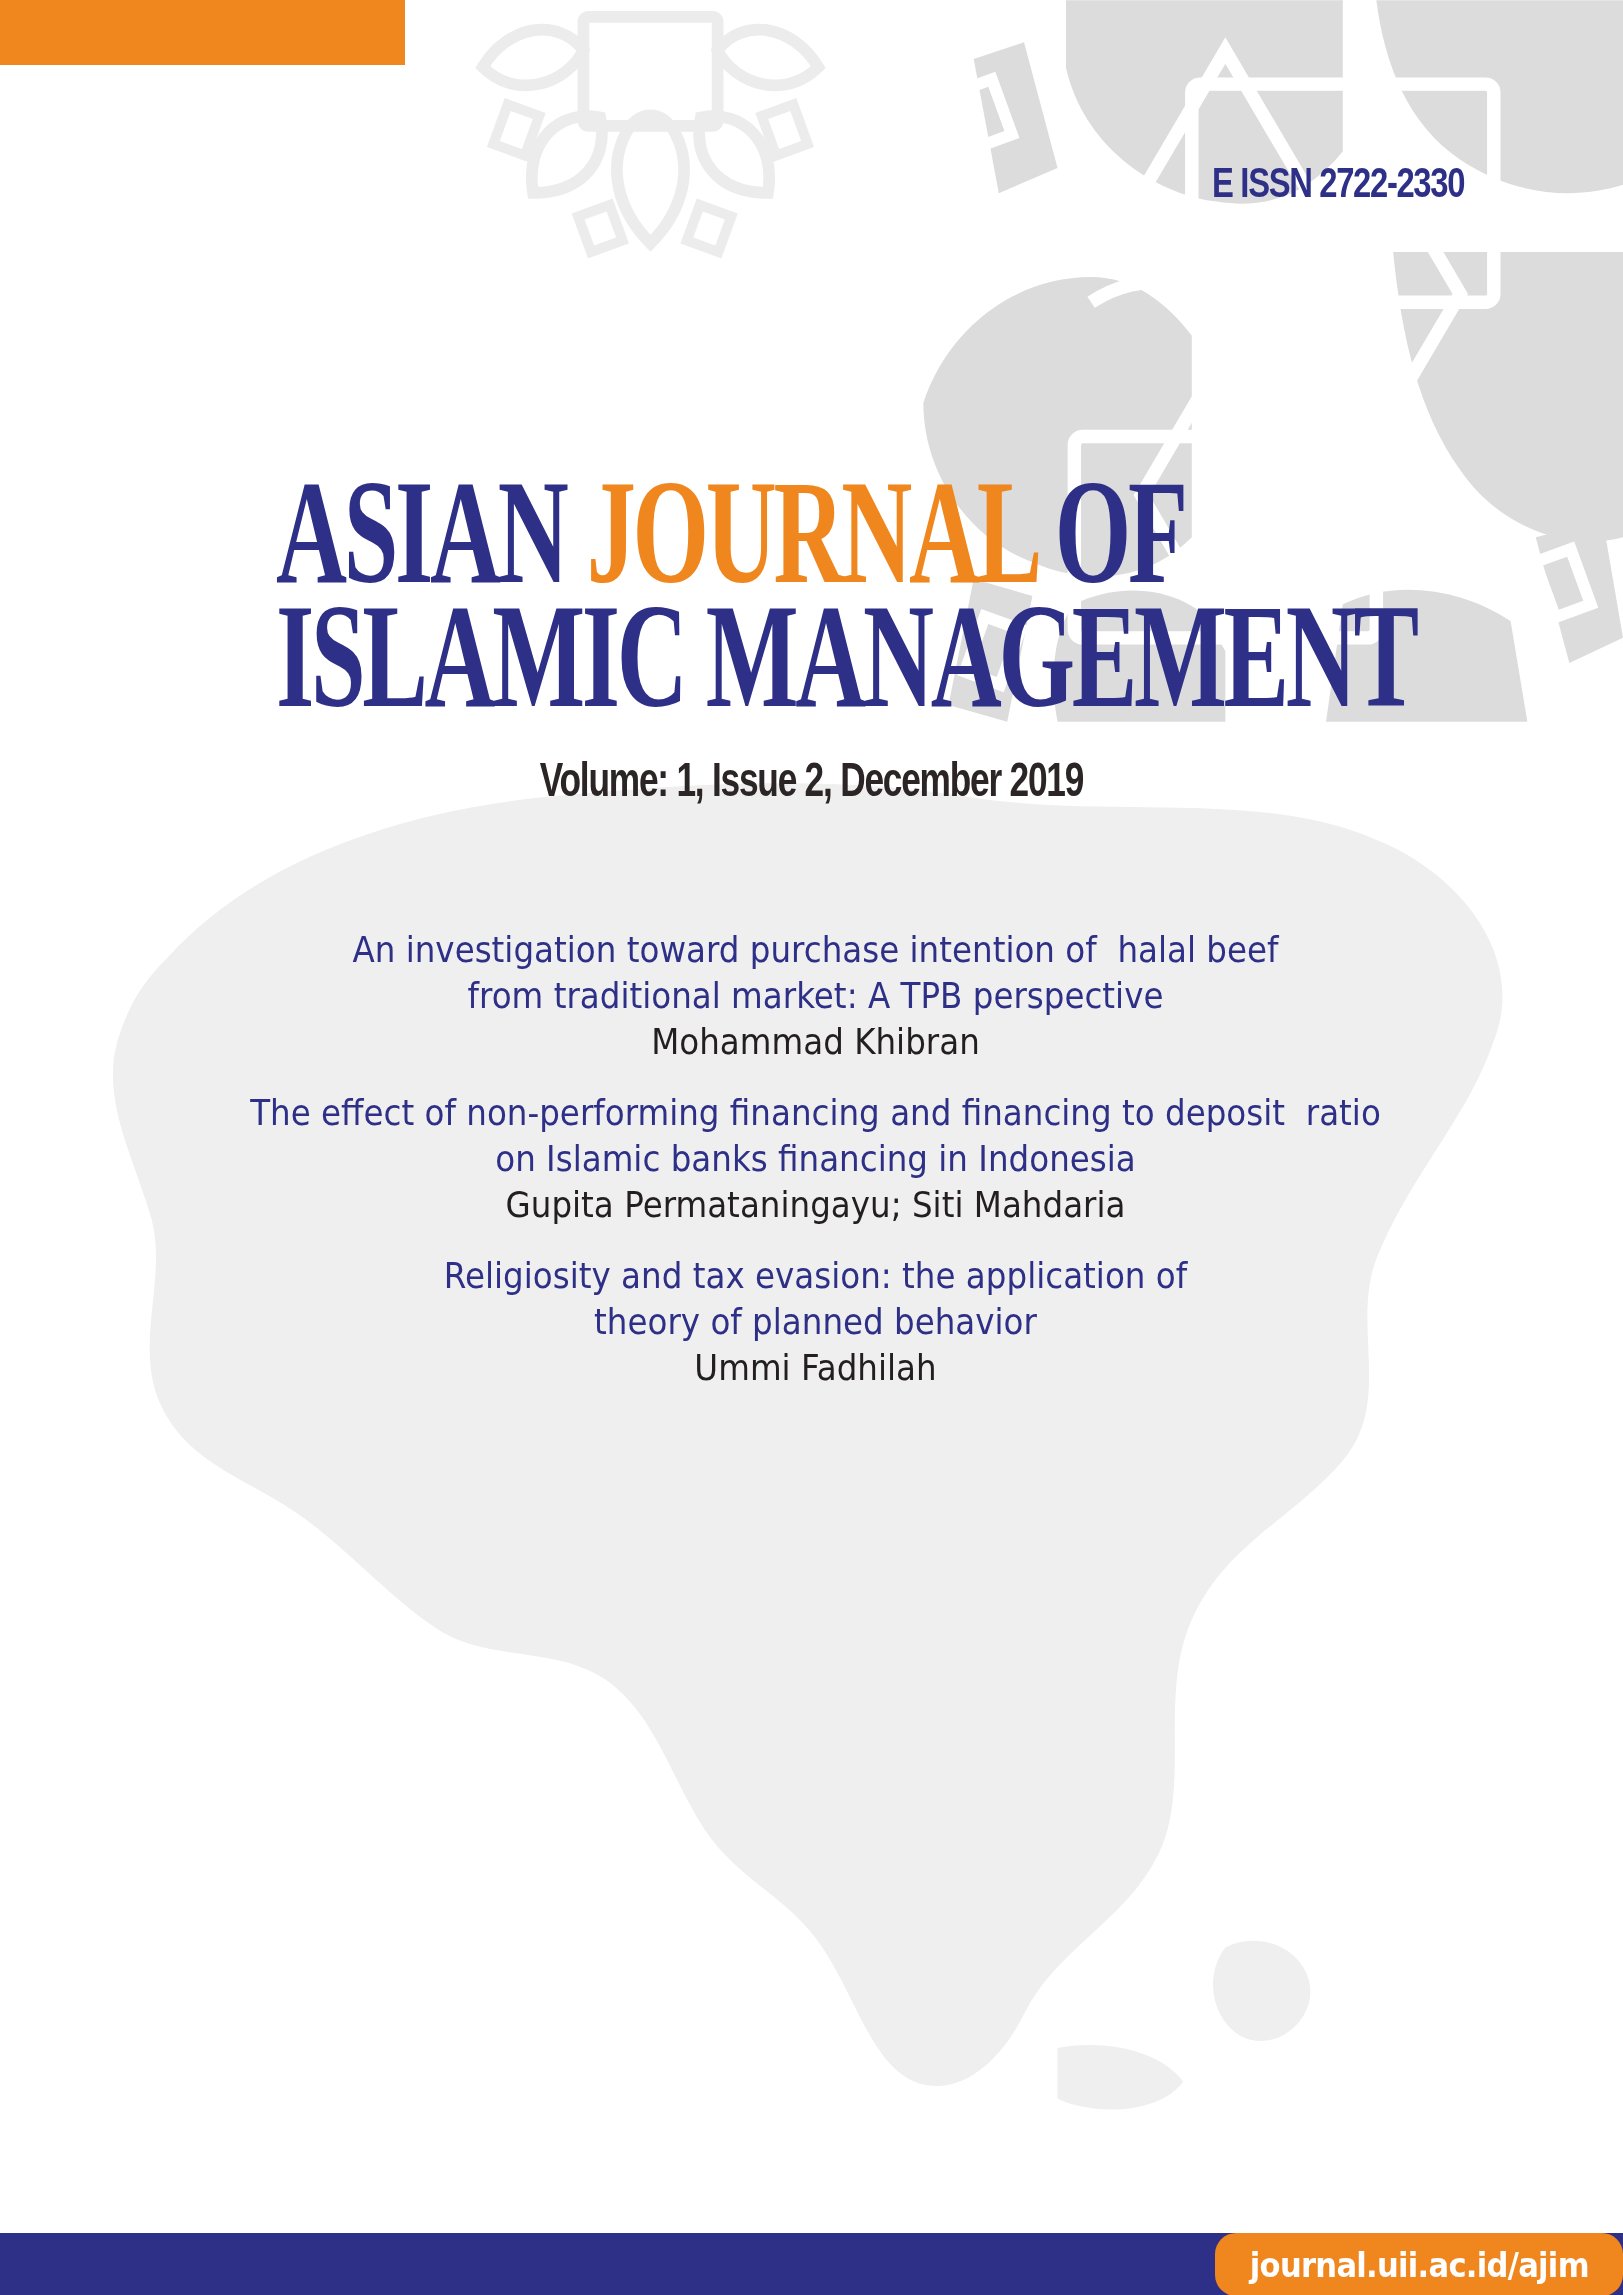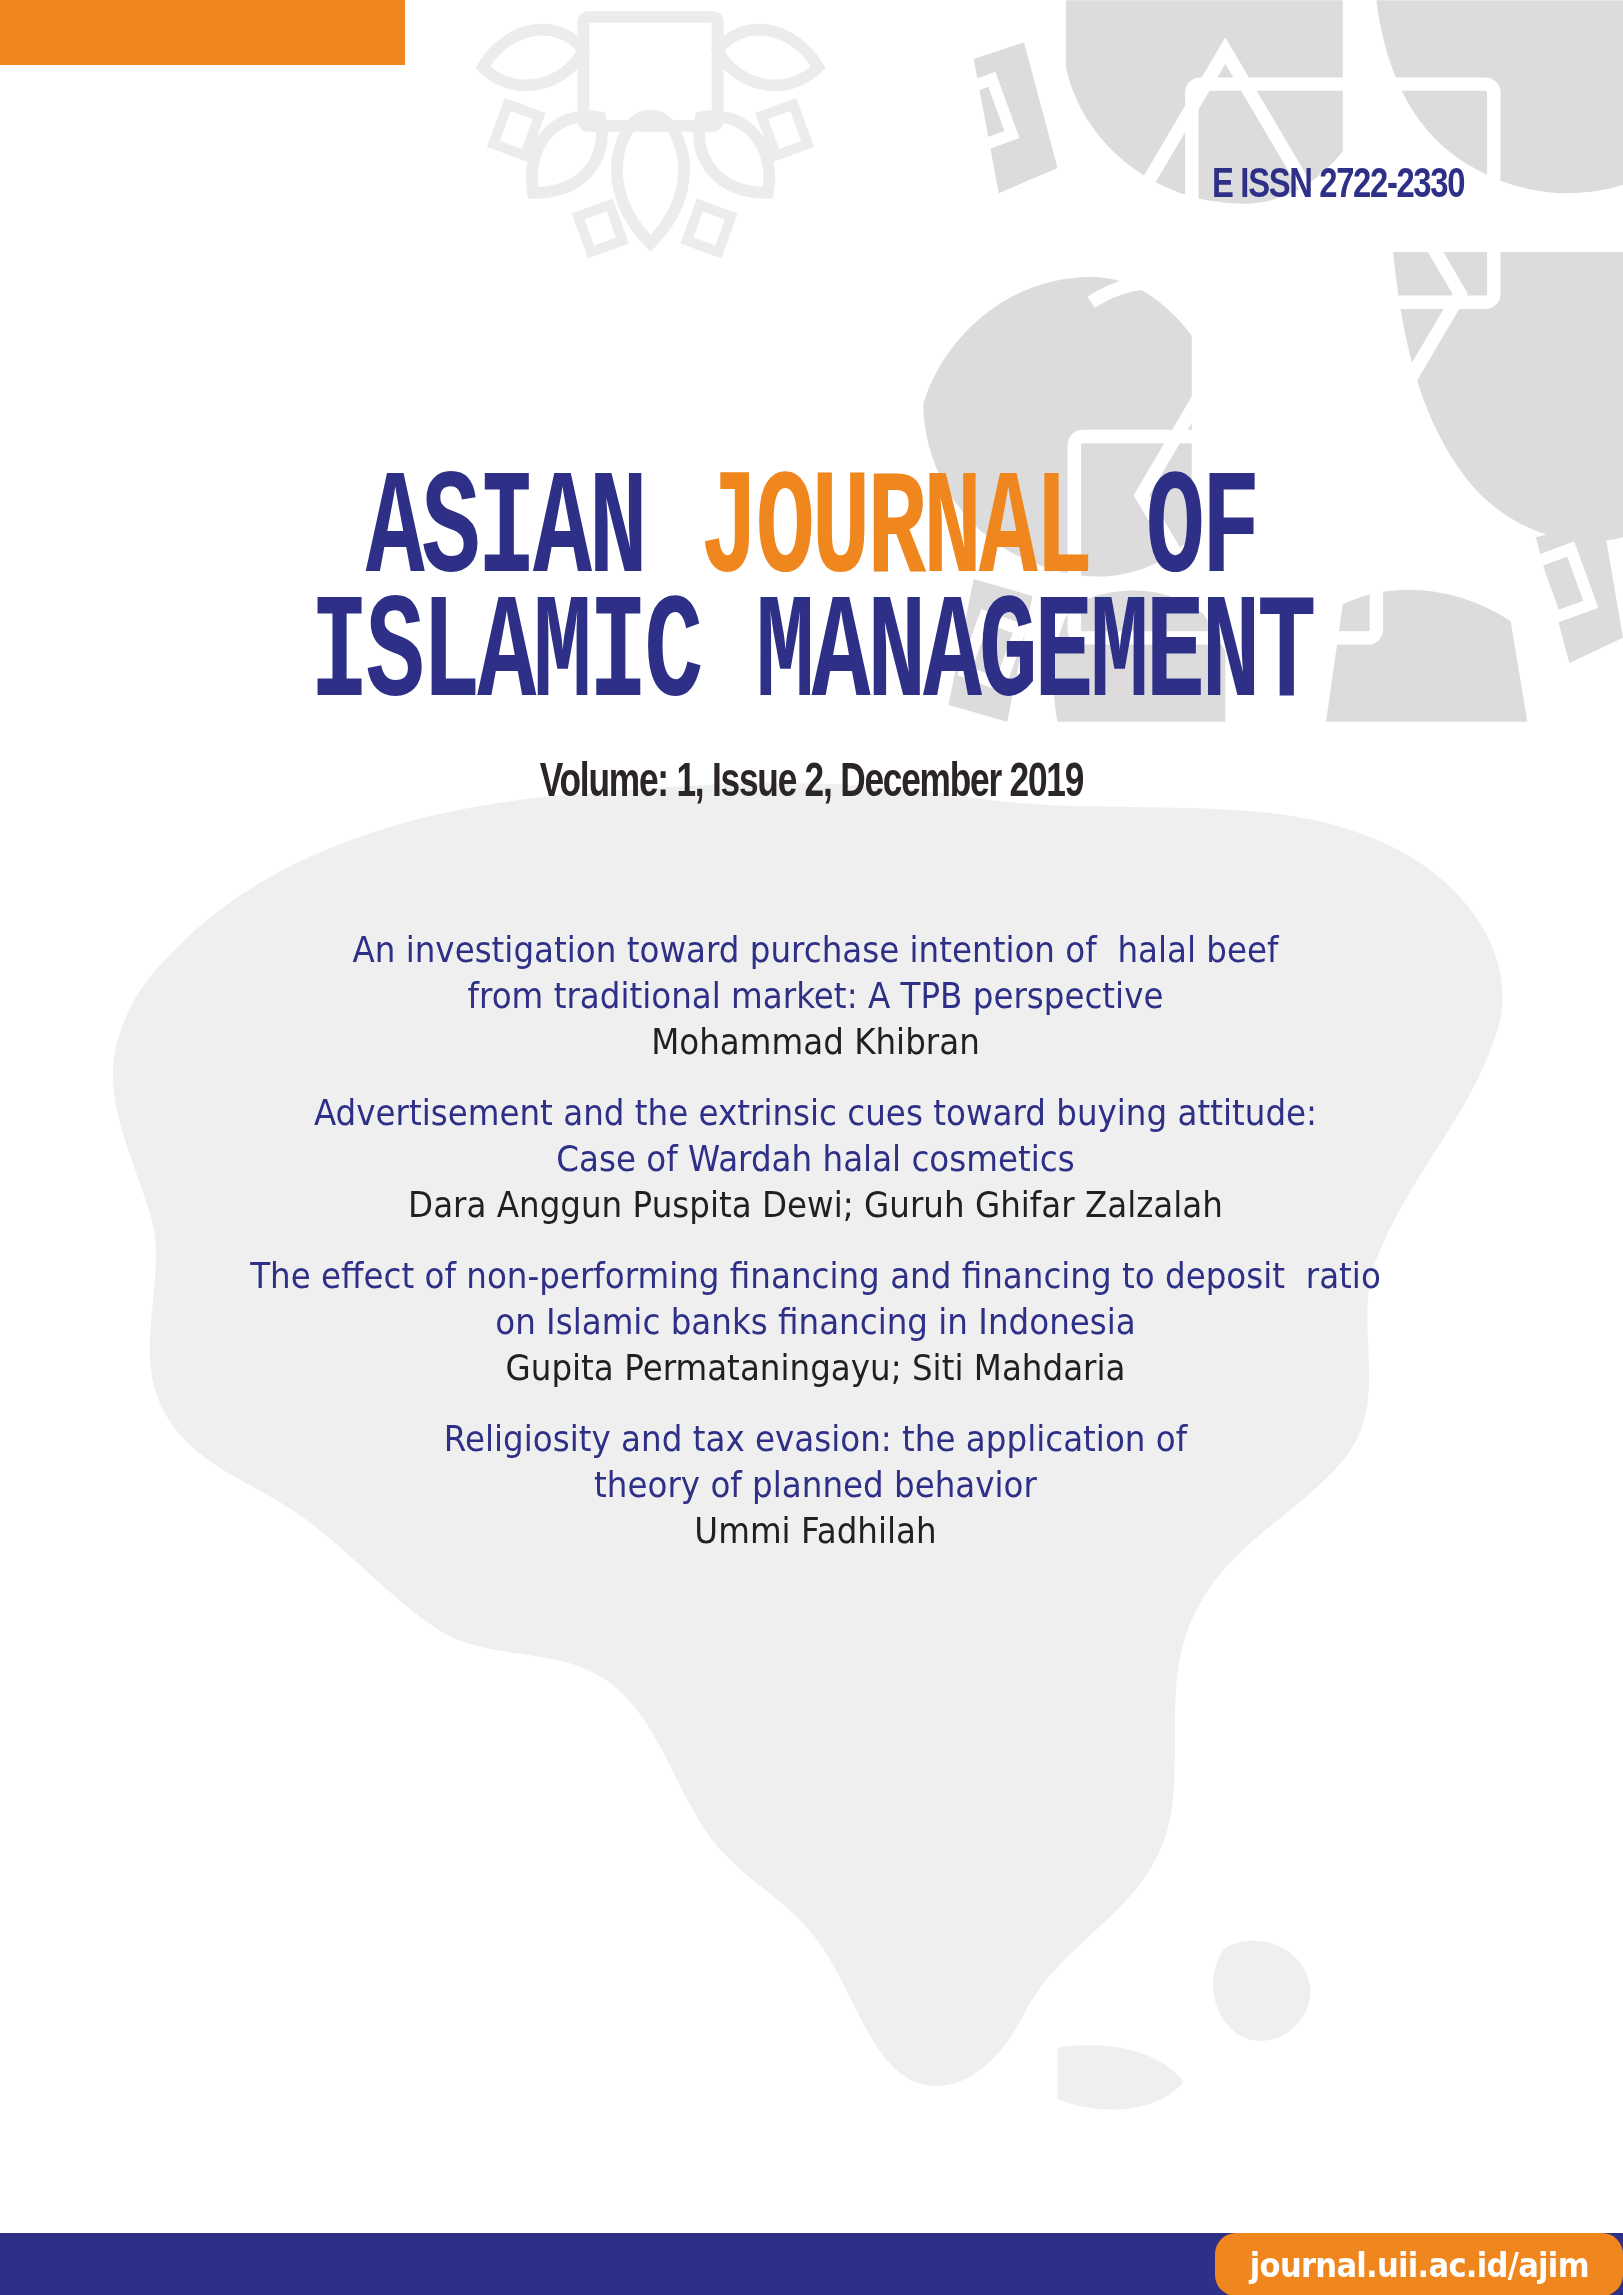--- a/index.html
+++ b/index.html
@@ -45,22 +45,21 @@
       letter-spacing: -1.7px;
       color: #2e3087;
       transform: scaleX(0.78);
       transform-origin: right center;
       white-space: nowrap;
     }
     .title {
       position: absolute;
       left: 0; top: 457px;
       width: 1623px;
-      text-align: center;
-      font-family: Liberation Mono, monospace;
+      font-family: Liberation Serif, serif;
       font-weight: bold;
       color: #2e3087;
       line-height: 1;
     }
     .title-line {
       display: block;
       white-space: nowrap;
       transform-origin: center center;
     }
     .title-line-1 {
@@ -199,25 +198,20 @@
   <span class="title-line title-line-2">ISLAMIC MANAGEMENT</span>
 </div>
 
 <div class="volume">Volume: 1, Issue 2, December 2019</div>
 
 <div class="articles">
   <div class="article">
     <span class="article-title">An investigation toward purchase intention of  halal beef</span>
     <span class="article-title">from traditional market: A TPB perspective</span>
     <span class="article-authors">Mohammad Khibran</span>
-  </div>
-  <div class="article">
-    <span class="article-title">Advertisement and the extrinsic cues toward buying attitude:</span>
-    <span class="article-title">Case of Wardah halal cosmetics</span>
-    <span class="article-authors">Dara Anggun Puspita Dewi; Guruh Ghifar Zalzalah</span>
   </div>
   <div class="article">
     <span class="article-title">The effect of non-performing financing and financing to deposit  ratio</span>
     <span class="article-title">on Islamic banks financing in Indonesia</span>
     <span class="article-authors">Gupita Permataningayu; Siti Mahdaria</span>
   </div>
   <div class="article">
     <span class="article-title">Religiosity and tax evasion: the application of</span>
     <span class="article-title">theory of planned behavior</span>
     <span class="article-authors">Ummi Fadhilah</span>

